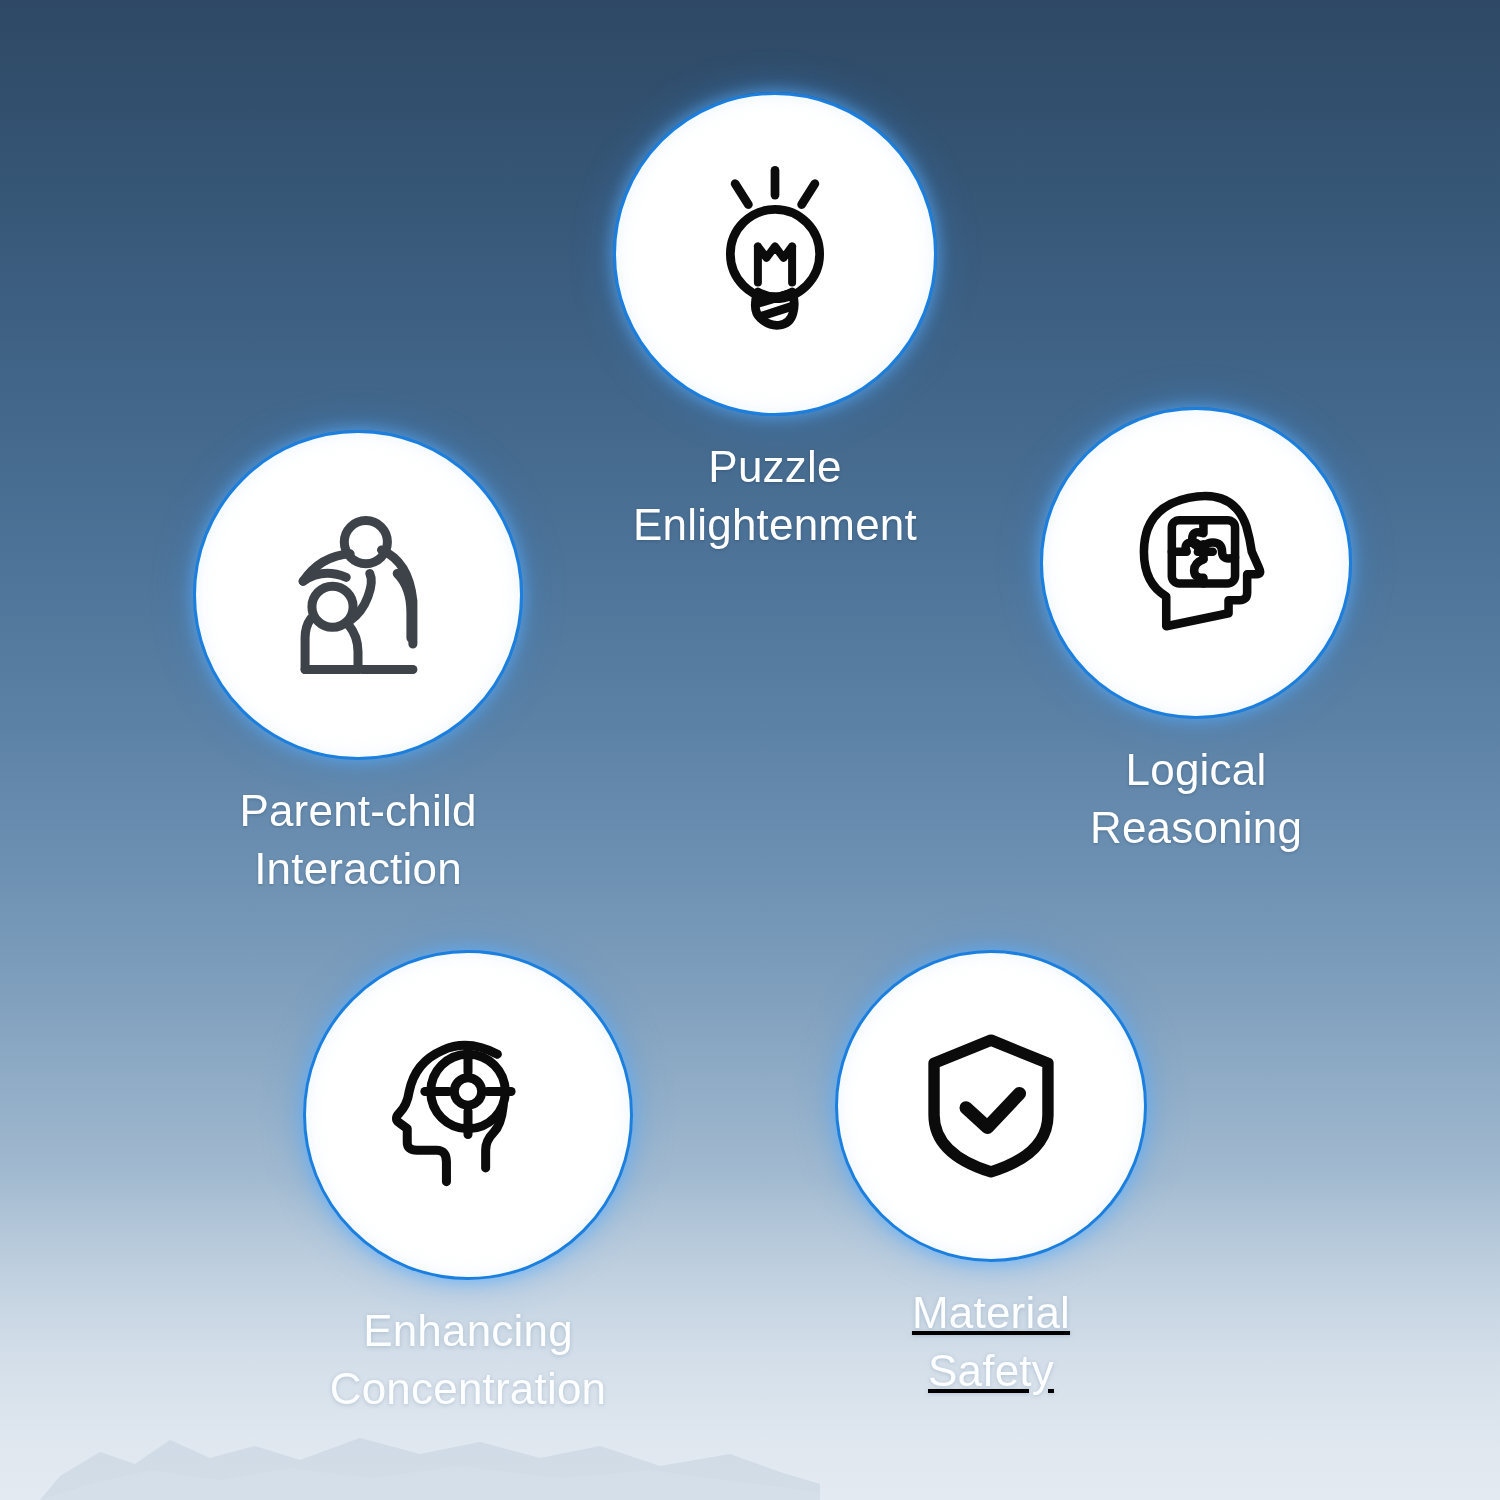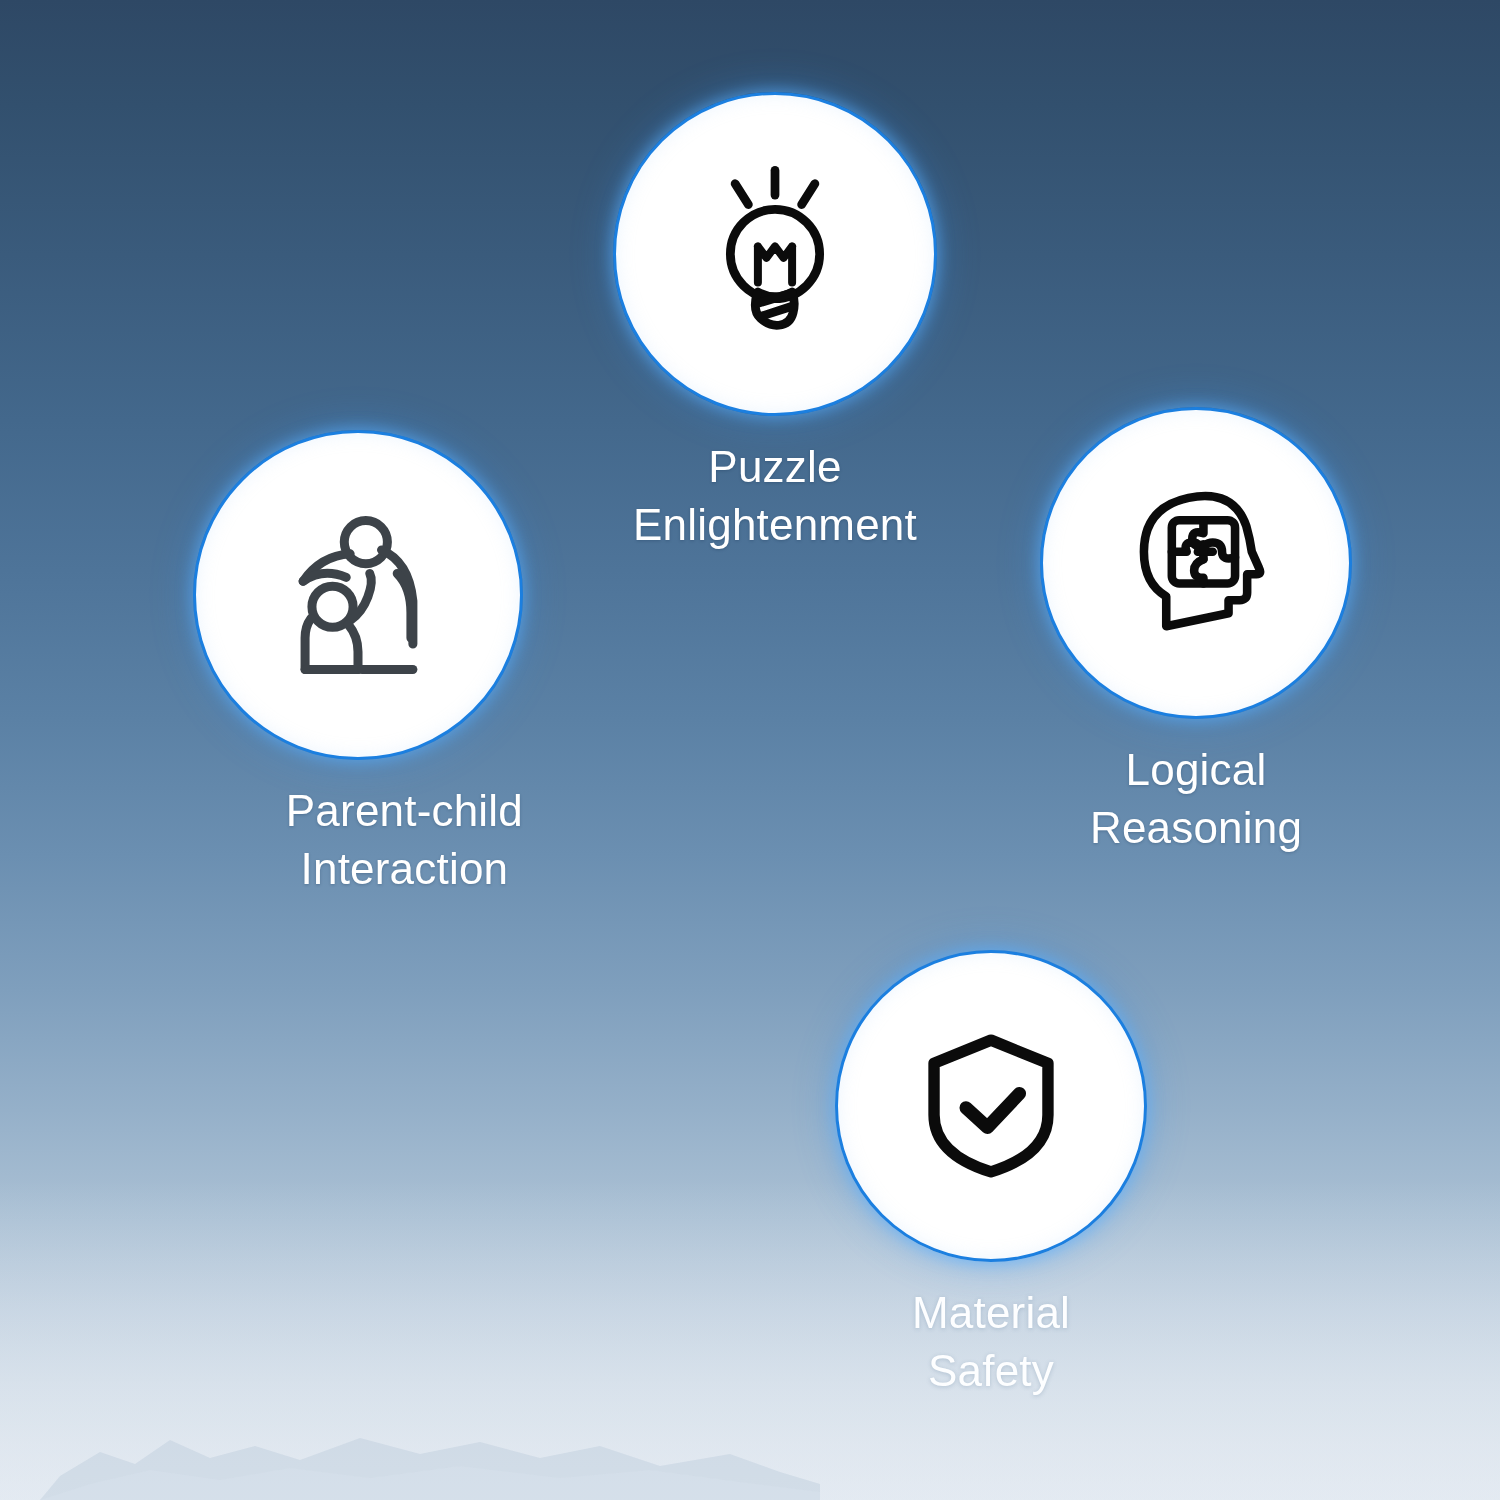--- a/index.html
+++ b/index.html
@@ -82,24 +82,24 @@
     font-size: 44px;
     line-height: 1.32;
     letter-spacing: .2px;
     text-shadow: 0 1px 3px rgba(20,45,75,0.28);
     white-space: pre-line;
   }
   .label.dim { color: #fdfeff; text-shadow: 0 1px 4px rgba(90,120,150,0.30); }
 
   
   #node-puzzle     { left: 613px;  top: 92px;  width: 324px; }
-  #node-parent     { left: 193px;  top: 430px; width: 330px; align-items: flex-end; }
+  #node-parent     { left: 193px;  top: 430px; width: 330px; }
   #node-logical    { left: 1040px; top: 407px; width: 312px; }
   #node-focus      { left: 303px;  top: 950px; width: 330px; }
-  #node-safety     { left: 835px;  top: 950px; width: 312px; }
+  #node-safety     { left: 835px;  top: 950px; width: 312px; text-decoration: underline; }
 
   #node-puzzle  .circle { width: 324px; height: 324px; }
   #node-parent  .circle { width: 330px; height: 330px; }
   #node-logical .circle { width: 312px; height: 312px; }
   #node-focus   .circle { width: 330px; height: 330px; }
   #node-safety  .circle { width: 312px; height: 312px; }
 </style>
 </head>
 <body>
 
@@ -163,20 +163,38 @@
           <path d="M37 44 L45 44 q-2 -5 3 -5 q5 0 3 5 l8 0"></path>
           <path d="M54 44 q0 -5 5 -5 q5 0 5 5 q0 5 7 3"></path>
           <path d="M54 48 q-5 2 -5 6 q0 4 5 4 l0 3"></path>
         </g>
       </svg>
     </div>
     <div class="label">Logical
 Reasoning</div>
   </div>
 
+  <div class="node" id="node-focus">
+    <div class="circle">
+      <svg width="196" height="196" viewBox="0 0 100 100">
+        <g fill="none" stroke="#0b0b0b" stroke-width="4.6" stroke-linecap="round" stroke-linejoin="round">
+          <path d="M65 19 q-15 -8 -28 -2 q-14 6 -17 21 q-1 7 -5 11 q-3 3 0 5 l4 3 l0 7 q0 4 5 4 l10 0 q5 0 5 6 l0 10"></path>
+          <path d="M68 45 q-1 10 -5 14 q-4 4 -4 9 l0 9"></path>
+          <circle cx="50" cy="38" r="19"></circle>
+          <circle cx="50" cy="38" r="7"></circle>
+          <line x1="50" y1="16" x2="50" y2="28"></line>
+          <line x1="50" y1="48" x2="50" y2="60"></line>
+          <line x1="28" y1="38" x2="40" y2="38"></line>
+          <line x1="60" y1="38" x2="72" y2="38"></line>
+        </g>
+      </svg>
+    </div>
+    <div class="label dim">Enhancing
+Concentration</div>
+  </div>
 
   <div class="node" id="node-safety">
     <div class="circle">
       <svg width="178" height="178" viewBox="0 0 100 100">
         <g fill="none" stroke="#0b0b0b" stroke-width="6.4" stroke-linecap="round" stroke-linejoin="round">
           <path d="M50 13 L82 26 L82 55 q0 22 -32 32 q-32 -10 -32 -32 L18 26 Z"></path>
           <path d="M36 51 L48 62 L66 43" stroke-width="7.4"></path>
         </g>
       </svg>
     </div>

